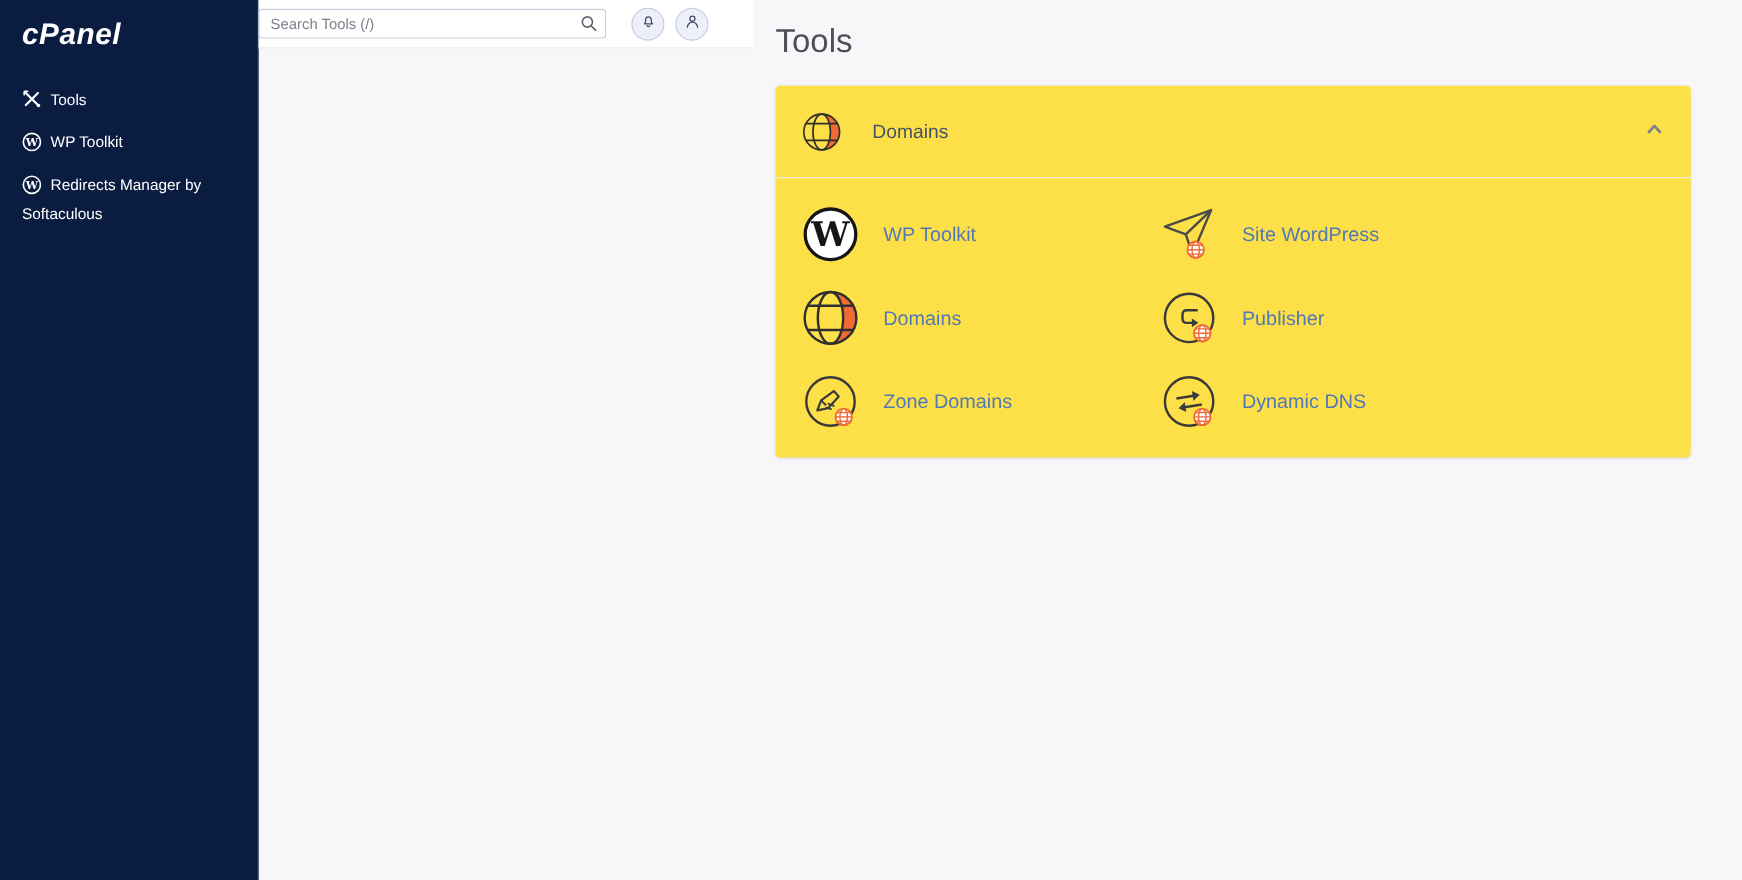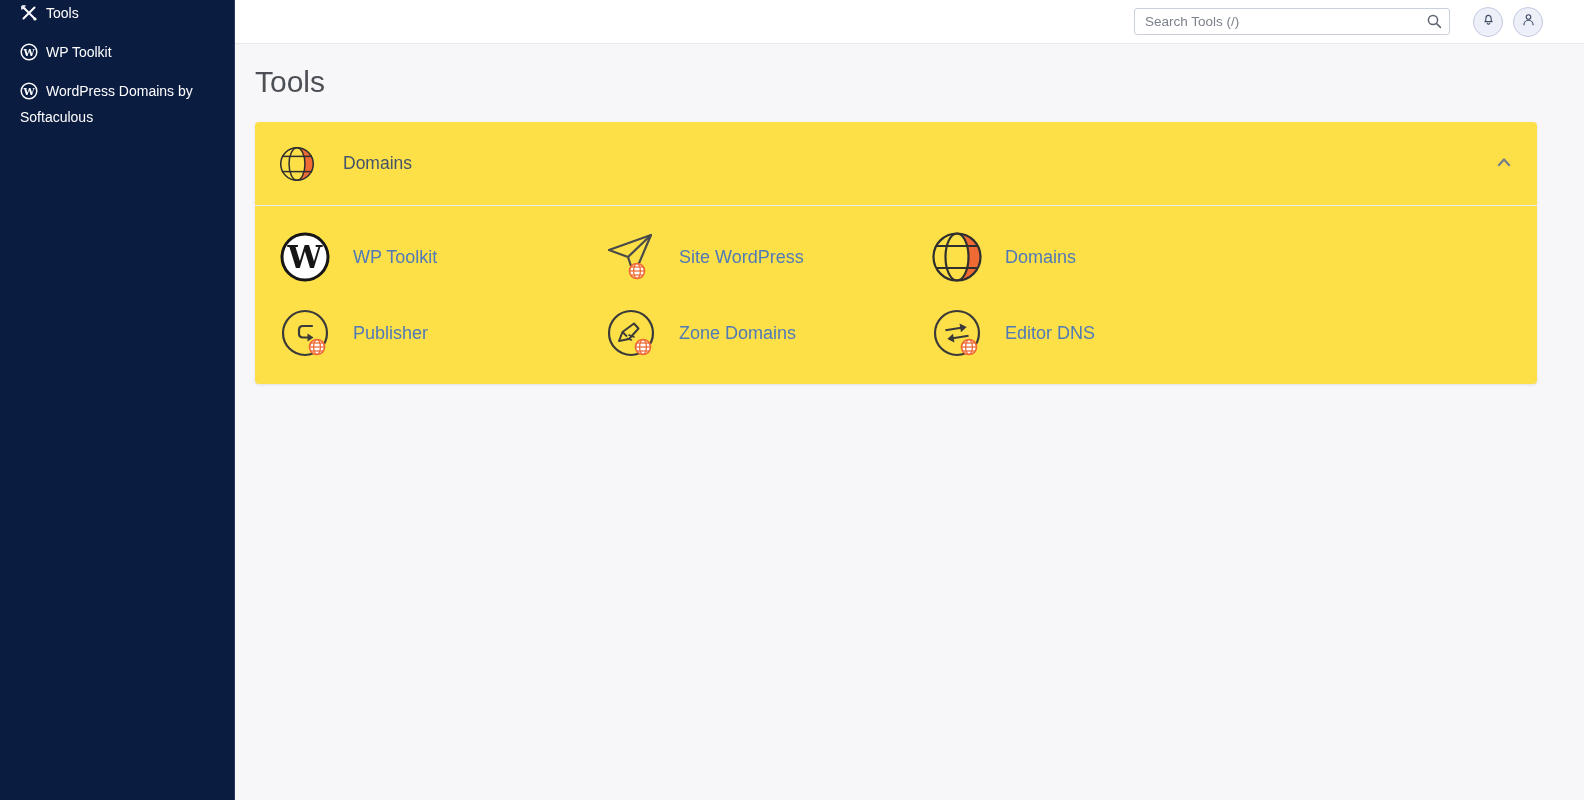--- a/index.html
+++ b/index.html
@@ -26,21 +26,21 @@
   .nav li {
     font-size:14px; line-height:26px;
     margin-bottom:13px;
     cursor:pointer;
   }
   .nav .s-icon {
     display:inline-block; vertical-align:-4px; margin-right:8px;
     width:18px; height:18px;
   }
   
-  .main { flex:1; display:flex; flex-direction:column; }
+  .main { flex:1; display:flex; flex-direction:row; }
   .topbar {
     height:44px; background:#fff;
     border-bottom:1px solid #e8e9ee;
     display:flex; align-items:center; justify-content:flex-end;
     padding-right:41px;
   }
   .searchwrap { position:relative; width:316px; height:27px; margin-right:13px; }
   .searchwrap input {
     width:100%; height:100%;
     border:1px solid #c9cfdd; border-radius:3px;
@@ -82,20 +82,21 @@
   .tool {
     width:326px; display:flex; align-items:center; cursor:pointer;
   }
   .tool .t-icon { width:52px; height:52px; margin-right:22px; flex:none; }
   .tool .t-label { font-size:18px; color:#5179b8; }
 </style>
 </head>
 <body>
 
 <aside class="sidebar">
+  <div class="logo">cPanel</div>
   <ul class="nav">
     <li>
       <span class="s-icon">
         <svg width="18" height="18" viewBox="0 0 18 18">
           <line x1="3.5" y1="3.5" x2="14.5" y2="14.5" stroke="#fff" stroke-width="2" stroke-linecap="round"></line>
           <line x1="14.5" y1="3.5" x2="3.5" y2="14.5" stroke="#fff" stroke-width="2" stroke-linecap="round"></line>
           <path d="M2.5 2 L5 2 M2 2.5 L2 5" stroke="#fff" stroke-width="1.6" stroke-linecap="round"></path>
           <circle cx="15" cy="15" r="1.6" fill="#fff"></circle>
         </svg>
       </span><span>Tools</span>
@@ -107,21 +108,21 @@
           <text x="9" y="12.6" text-anchor="middle" font-family="DejaVu Serif, serif" font-size="10" font-weight="bold" fill="#fff">W</text>
         </svg>
       </span><span>WP Toolkit</span>
     </li>
     <li>
       <span class="s-icon">
         <svg width="18" height="18" viewBox="0 0 18 18">
           <circle cx="9" cy="9" r="7.8" fill="none" stroke="#fff" stroke-width="1.5"></circle>
           <text x="9" y="12.6" text-anchor="middle" font-family="DejaVu Serif, serif" font-size="10" font-weight="bold" fill="#fff">W</text>
         </svg>
-      </span><span>WordPress Domains by Softaculous</span>
+      </span><span>Redirects Manager by Softaculous</span>
     </li>
   </ul>
 </aside>
 
 <div class="main">
 
   <header class="topbar">
     <div class="searchwrap">
       <input type="text" value="" placeholder="Search Tools (/)" style="">
       <span class="search-ic">
@@ -265,19 +266,19 @@
               </g>
               <g transform="translate(38,40)">
                 <circle r="7.5" fill="#fff" stroke="#ef6b33" stroke-width="1.7"></circle>
                 <ellipse rx="3.4" ry="7.5" fill="none" stroke="#ef6b33" stroke-width="1.3"></ellipse>
                 <line x1="-7.5" y1="0" x2="7.5" y2="0" stroke="#ef6b33" stroke-width="1.3"></line>
                 <line x1="-6.3" y1="-4" x2="6.3" y2="-4" stroke="#ef6b33" stroke-width="1.3"></line>
                 <line x1="-6.3" y1="4" x2="6.3" y2="4" stroke="#ef6b33" stroke-width="1.3"></line>
               </g>
             </svg>
           </span>
-          <span class="t-label">Editor DNS</span>
+          <span class="t-label">Dynamic DNS</span>
         </div>
 
       </div>
     </section>
   </main>
 </div>
 
 </body></html>

